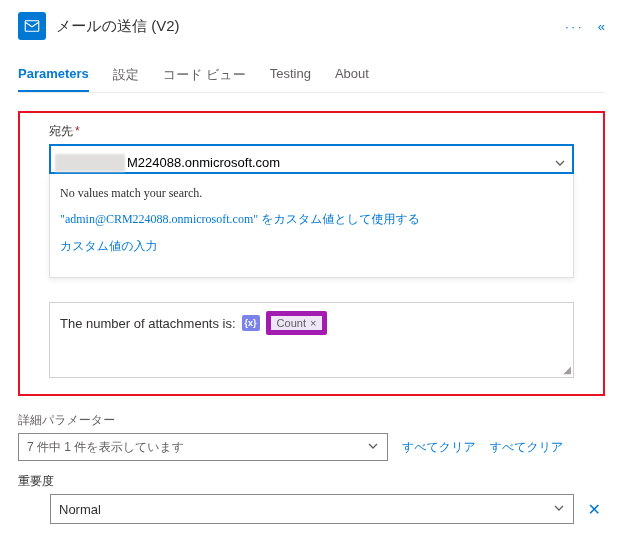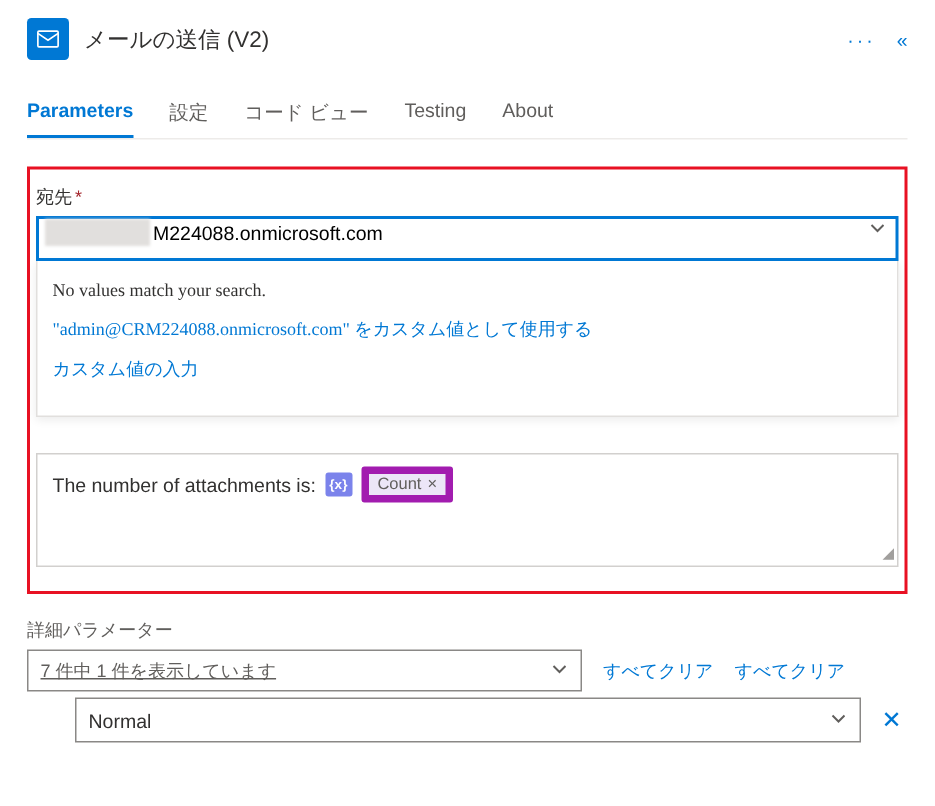--- a/index.html
+++ b/index.html
@@ -6,39 +6,39 @@
 body { font-family: "Segoe UI", sans-serif; font-size: 13px; color: #323130; background: #fff; width: 623px; }
 .container { padding: 12px 18px; }
 .header { display: flex; align-items: center; gap: 10px; margin-bottom: 20px; }
 .app-icon { width: 28px; height: 28px; background: #0078d4; border-radius: 3px; display: flex; align-items: center; justify-content: center; color: #fff; }
 .app-icon svg { width: 18px; height: 18px; fill: #fff; }
 .header-title { font-size: 15px; flex: 1; }
 .header-actions { display: flex; gap: 14px; color: #0078d4; }
 .tabs { display: flex; gap: 24px; border-bottom: 1px solid #edebe9; margin-bottom: 18px; }
 .tab { padding: 6px 0 8px; cursor: pointer; color: #605e5c; font-size: 13px; }
 .tab.active { color: #0078d4; border-bottom: 2px solid #0078d4; font-weight: 600; }
-.red-box { border: 2px solid #e81123; padding: 10px 4px 16px; margin-bottom: 16px; }
+.red-box { border: 2px solid #e81123; padding: 10px 29px 16px; margin-bottom: 16px; }
 .field-label { font-size: 12px; margin-bottom: 4px; color: #323130; }
 .field-label .req { color: #a4262c; margin-left: 2px; }
-.combobox { border: 2px solid #0078d4; display: flex; align-items: flex-start; height: 30px; padding: 0 6px 0 4px; position: relative; }
+.combobox { border: 2px solid #0078d4; display: flex; align-items: flex-end; height: 30px; padding: 0 6px 0 4px; position: relative; }
 .redacted { width: 70px; height: 18px; background: #e1dfdd; filter: blur(1px); margin-right: 2px; }
 .combo-input { flex: 1; border: none; outline: none; font-size: 13px; padding: 2px 0; }
 .chev { color: #605e5c; cursor: pointer; }
 .dropdown { border: 1px solid #e1dfdd; border-top: none; box-shadow: 0 2px 6px rgba(0,0,0,.08); padding: 8px 10px 12px; font-family: Liberation Serif, serif; }
 .dd-msg { color: #323130; font-size: 12px; margin: 4px 0 10px; }
 .dd-link { color: #0078d4; font-size: 12px; margin: 10px 0; cursor: pointer; }
 .body-area { border: 1px solid #d2d0ce; margin-top: 24px; padding: 8px 10px 28px; position: relative; min-height: 76px; }
 .body-line { display: flex; align-items: center; gap: 6px; flex-wrap: wrap; font-size: 13px; }
 .fx-badge { background: #7b83eb; color: #fff; width: 18px; height: 16px; border-radius: 2px; display: inline-flex; align-items: center; justify-content: center; font-size: 9px; font-weight: bold; }
 .token { background: #ece6f7; border: 5px solid #a21caf; padding: 1px 6px; border-radius: 2px; font-size: 11px; color: #605e5c; display: inline-flex; align-items: center; gap: 4px; }
 .token .x { cursor: pointer; color: #605e5c; }
 .resize-handle { position: absolute; right: 2px; bottom: 2px; color: #a19f9d; font-size: 10px; cursor: nwse-resize; }
 .section-label { font-size: 12px; color: #605e5c; margin: 6px 0 4px; }
 .param-row { display: flex; align-items: center; gap: 14px; }
-.param-select { flex: 0 0 370px; border: 1px solid #8a8886; height: 28px; display: flex; align-items: center; justify-content: space-between; padding: 0 8px; font-size: 12px; color: #605e5c; text-decoration: underline; }
+.param-select { flex: 0 0 370px; border: 1px solid #8a8886; height: 28px; display: flex; align-items: center; justify-content: space-between; padding: 0 8px; font-size: 12px; color: #605e5c; }
 .link-btn { color: #0078d4; font-size: 12px; cursor: pointer; }
 .importance-row { display: flex; align-items: center; gap: 10px; margin-top: 4px; padding-left: 32px; }
 .importance-select { flex: 1; border: 1px solid #8a8886; height: 30px; display: flex; align-items: center; justify-content: space-between; padding: 0 8px; font-size: 13px; }
 .remove-x { color: #0078d4; font-size: 16px; cursor: pointer; padding: 4px; }
 </style>
 </head>
 <body>
 
 <div class="container">
 
@@ -107,20 +107,21 @@
       <span>
         <svg width="12" height="12" viewBox="0 0 12 12">
             <path d="M2 4l4 4 4-4" fill="none" stroke="#605e5c" stroke-width="1.3"></path>
           </svg>
       </span>
     </div>
     <span class="link-btn">すべてクリア</span>
     <span class="link-btn">すべてクリア</span>
   </div>
 
+  <div class="section-label" style="color:#323130;margin-top:12px">重要度</div>
   <div class="importance-row">
     <div class="importance-select">
       <span>Normal</span>
       <span>
         <svg width="12" height="12" viewBox="0 0 12 12">
             <path d="M2 4l4 4 4-4" fill="none" stroke="#605e5c" stroke-width="1.3"></path>
           </svg>
       </span>
     </div>
     <span class="remove-x">✕</span>

